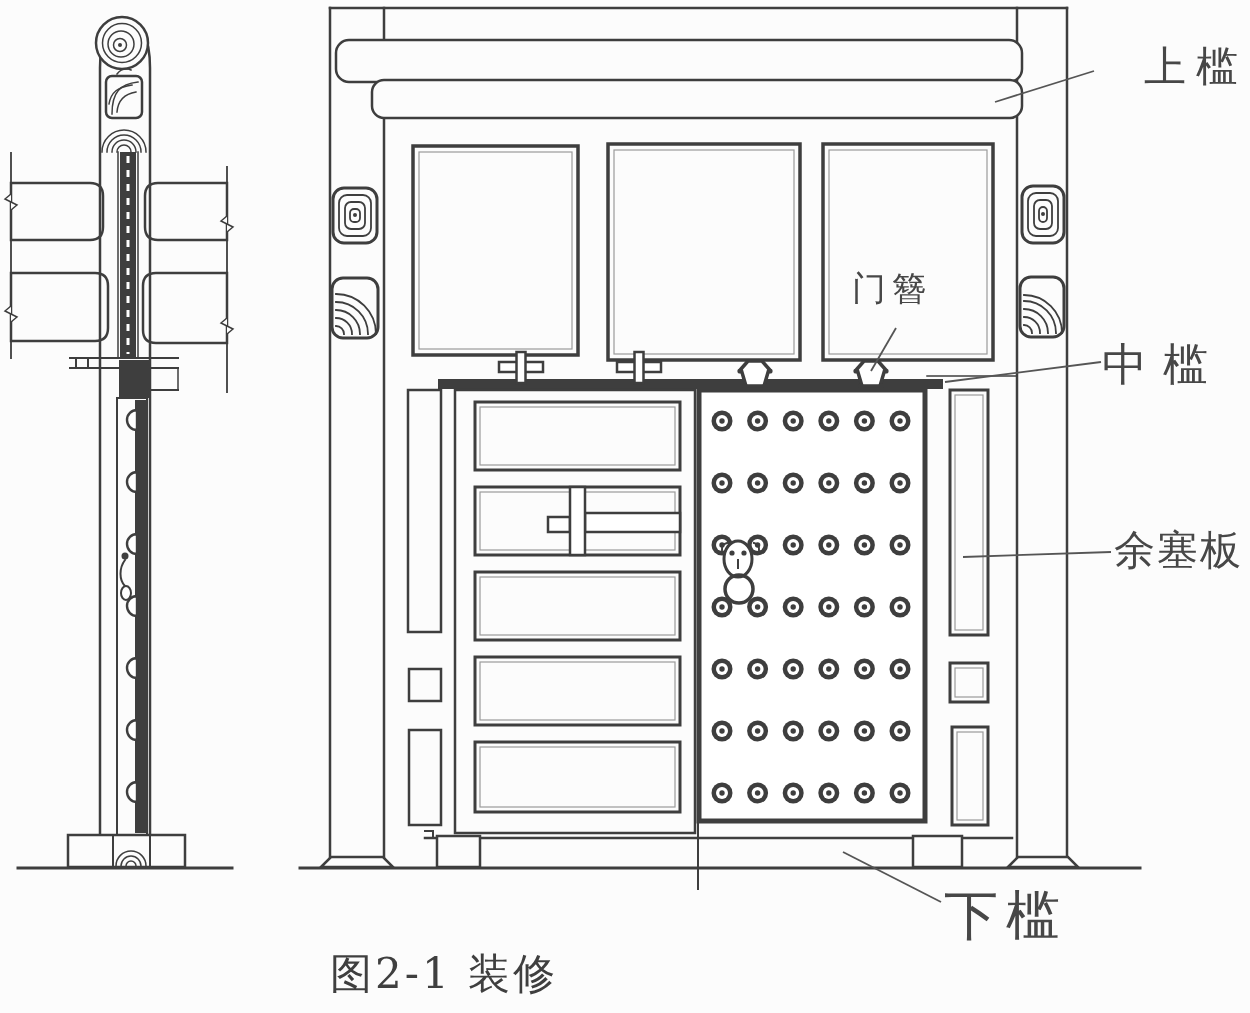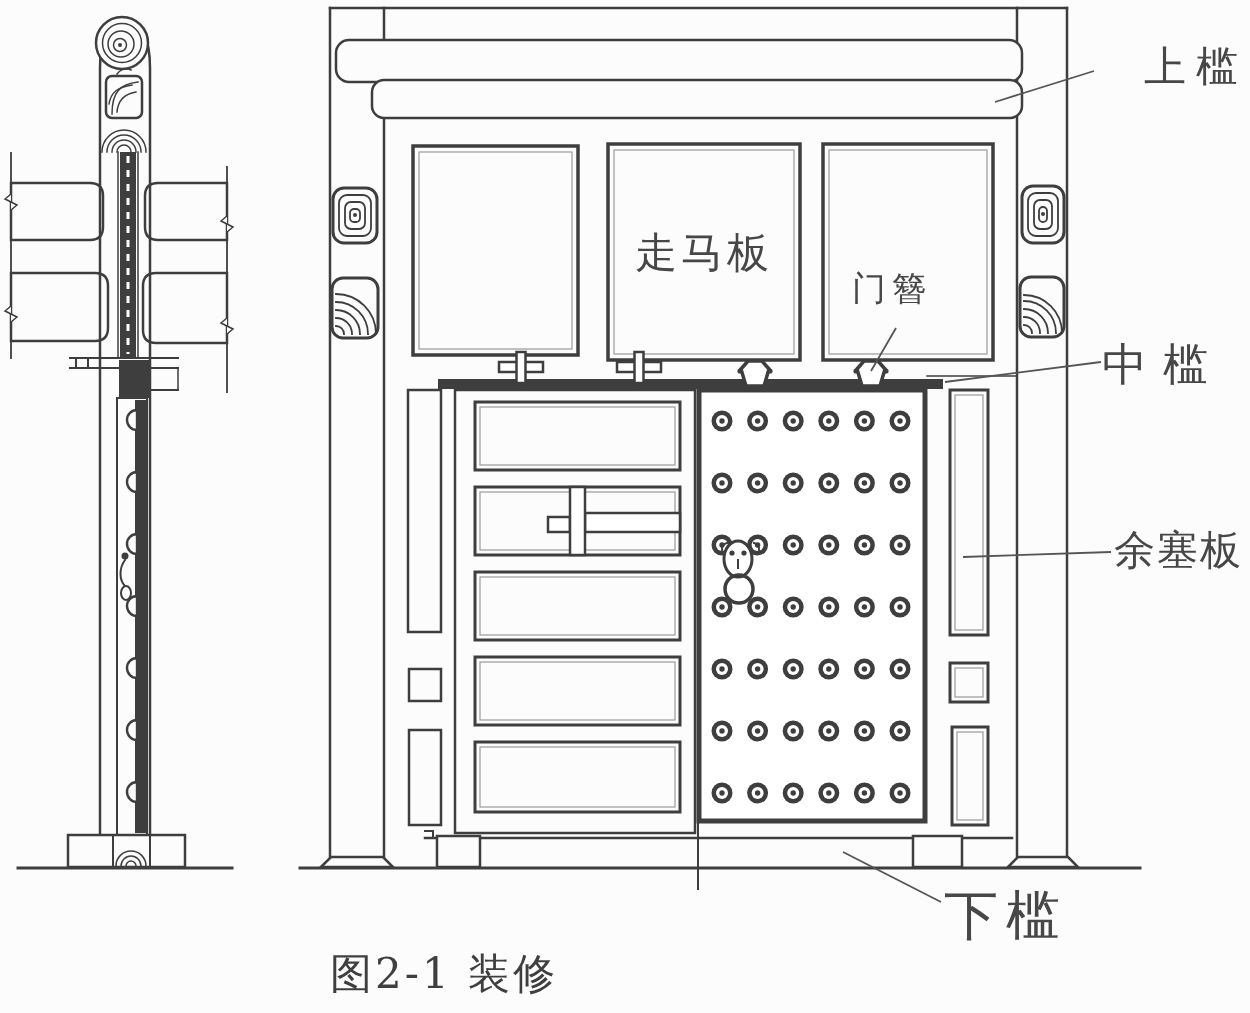--- a/index.html
+++ b/index.html
@@ -409,20 +409,19 @@
   <g>
     <path class="leader" d="M995,102 L1094,71"></path>
     <path class="leader" d="M871,371 L896,328"></path>
     <path class="leader" d="M945,382 L1101,362"></path>
     <path class="leader" d="M963,557 L1111,552"></path>
     <path class="leader" d="M843,852 L941,902"></path>
   </g>
 </svg>
 
 <div class="lbl lbl-shangkan">上槛</div>
-<div class="lbl lbl-zoumaban">走马板</div>
 <div class="lbl lbl-menzan">门簪</div>
 <div class="lbl lbl-zhongkan">中槛</div>
 <div class="lbl lbl-yusaiban">余塞板</div>
 <div class="lbl lbl-xiakan">下槛</div>
 <div class="caption">图2-1 装修</div>
 
 </div>
 
 </body></html>

